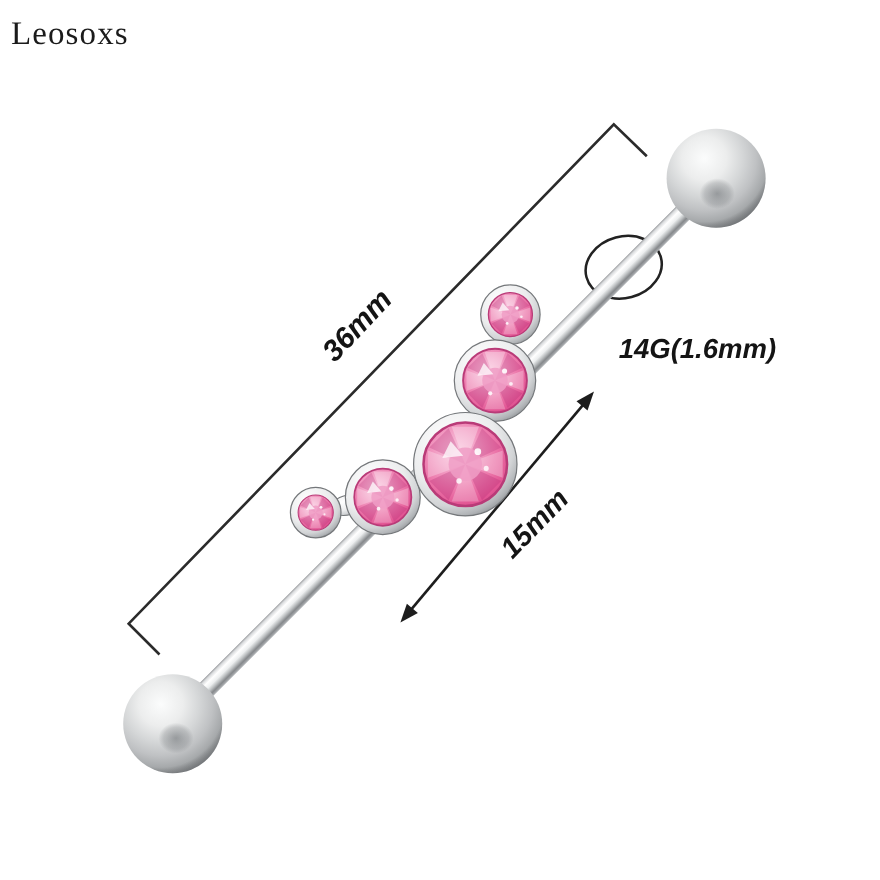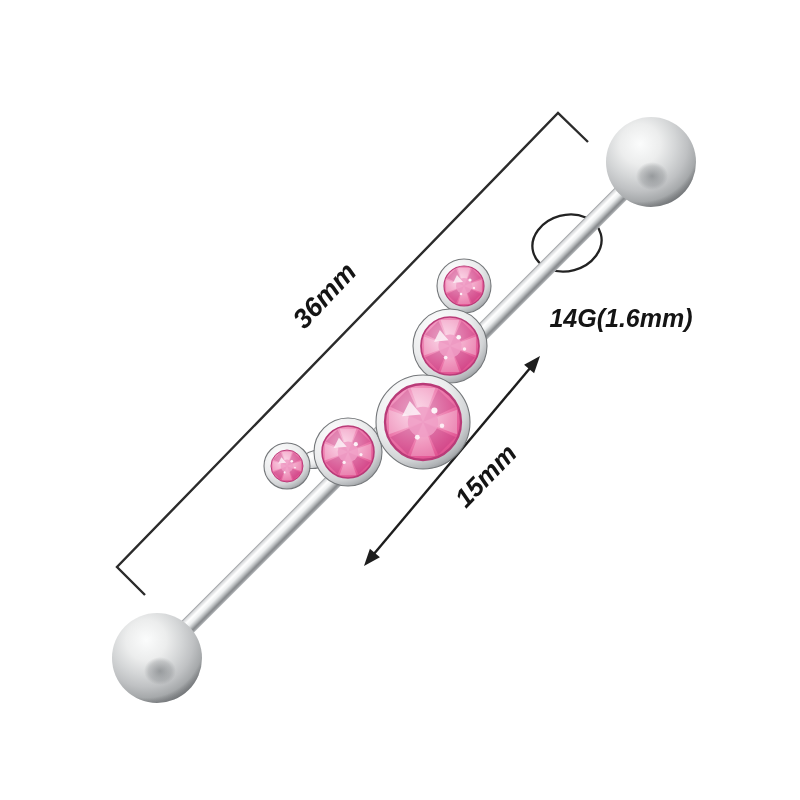--- a/index.html
+++ b/index.html
@@ -18,21 +18,21 @@
     white-space:nowrap;
   }
   .label{
     position:absolute;
     font-family:"Liberation Sans", sans-serif;
     font-weight:bold;font-style:italic;
     color:#141414;white-space:nowrap;
   }
   .label-36{left:325px;top:296px;font-size:27px;transform:translate(-50%,-50%) rotate(-47deg);}
   .label-15{left:486px;top:476px;font-size:26px;transform:translate(-50%,-50%) rotate(-46deg);}
-  .label-14g{left:621px;top:318px;font-size:25px;transform:translate(-50%,-50%);text-align:center;}
+  .label-14g{left:634px;top:318px;font-size:25px;transform:translate(-50%,-50%);text-align:center;}
 </style>
 </head>
 <body>
 
 <div class="stage">
 
   <svg width="800" height="800" viewBox="0 0 800 800">
     <defs>
       <linearGradient id="barGrad" x1="0" y1="0" x2="0" y2="1">
         <stop offset="0" stop-color="#97999c"></stop>
@@ -132,17 +132,18 @@
       <circle cx="423" cy="422" r="47" fill="url(#bezelGrad)" stroke="#74777a" stroke-width="1.1"></circle>
 
       <use href="#gemT" transform="translate(464,286) scale(1.0)"></use>
       <use href="#gemT" transform="translate(450,346) scale(1.45)"></use>
       <use href="#gemT" transform="translate(423,422) scale(1.9)"></use>
       <use href="#gemT" transform="translate(348,452) scale(1.3)"></use>
       <use href="#gemT" transform="translate(287,466) scale(0.8)"></use>
     </g>
   </svg>
 
+  <div class="logo">Leosoxs</div>
   <div class="label label-36">36mm</div>
   <div class="label label-15">15mm</div>
   <div class="label label-14g">14G(1.6mm)</div>
 
 </div>
 
 </body></html>

